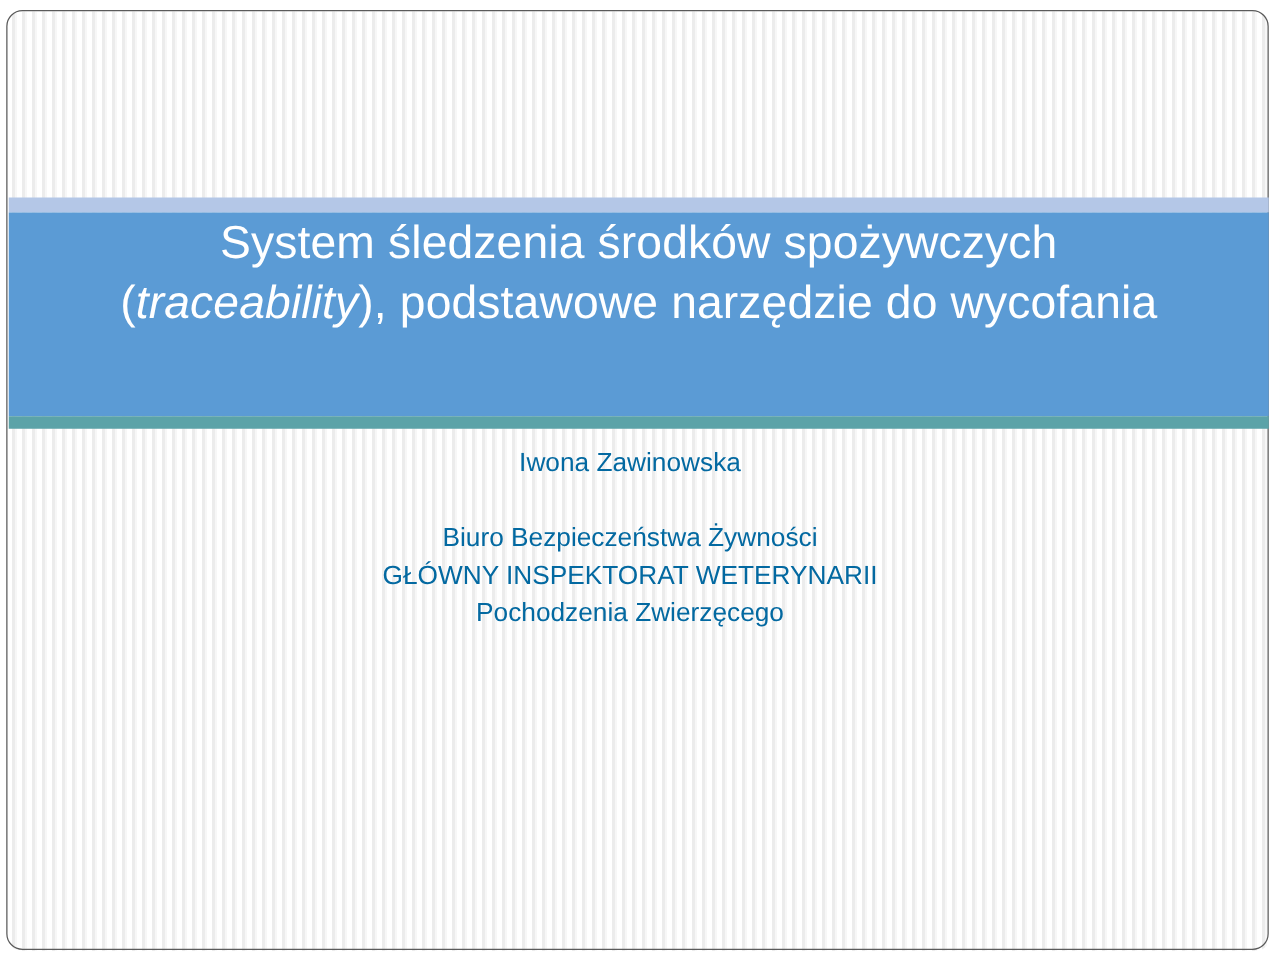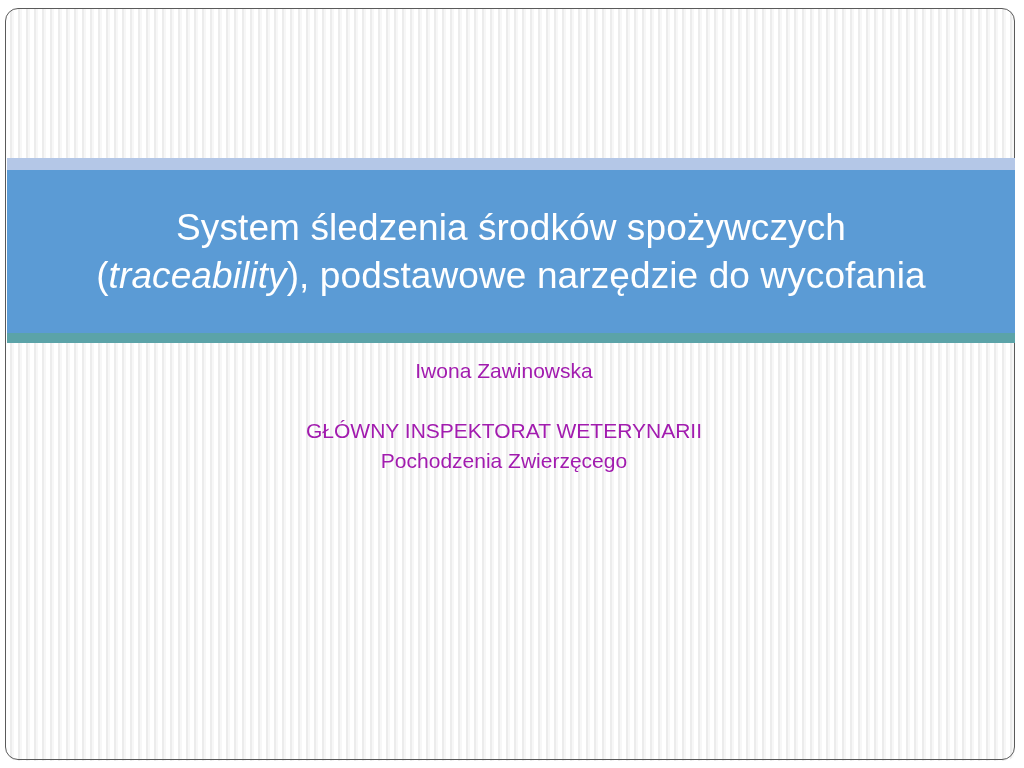--- a/index.html
+++ b/index.html
@@ -90,42 +90,42 @@
 
   #title-text {
     position: absolute;
     left: 0;
     top: 12px;
     width: 100%;
     height: 163px;
     display: flex;
     flex-direction: column;
     align-items: center;
-    justify-content: center;
+    justify-content: flex-start;
     color: #ffffff;
     font-family: "Liberation Sans", sans-serif;
     font-size: 37px;
     line-height: 48px;
     text-align: center;
     letter-spacing: 0.1px;
   }
   #title-text .tline {
     display: block;
     white-space: nowrap;
   }
   .emph-italic { font-style: italic; margin-top: 12px; }
 
   
   #subtitle {
     position: absolute;
     left: 0;
     top: 356px;
     width: 1008px;
     text-align: center;
-    color: #a21caf;
+    color: #0369a1;
     font-family: "Liberation Sans", sans-serif;
     font-size: 21px;
     line-height: 30px;
   }
   #subtitle .sline {
     display: block;
     white-space: nowrap;
   }
   #subtitle .spacer {
     display: block;
@@ -148,17 +148,18 @@
 
     <div id="title-text">
       <span class="tline">System śledzenia środków spożywczych</span>
       <span class="tline"><span>(</span><span class="emph-italic">traceability</span><span>), podstawowe narzędzie do wycofania</span></span>
     </div>
   </div>
 
   <div id="subtitle">
     <span class="sline">Iwona Zawinowska</span>
     <span class="spacer"></span>
+    <span class="sline">Biuro Bezpieczeństwa Żywności</span>
     <span class="sline">GŁÓWNY INSPEKTORAT WETERYNARII</span>
     <span class="sline">Pochodzenia Zwierzęcego</span>
   </div>
 
 </div>
 
 </body></html>

